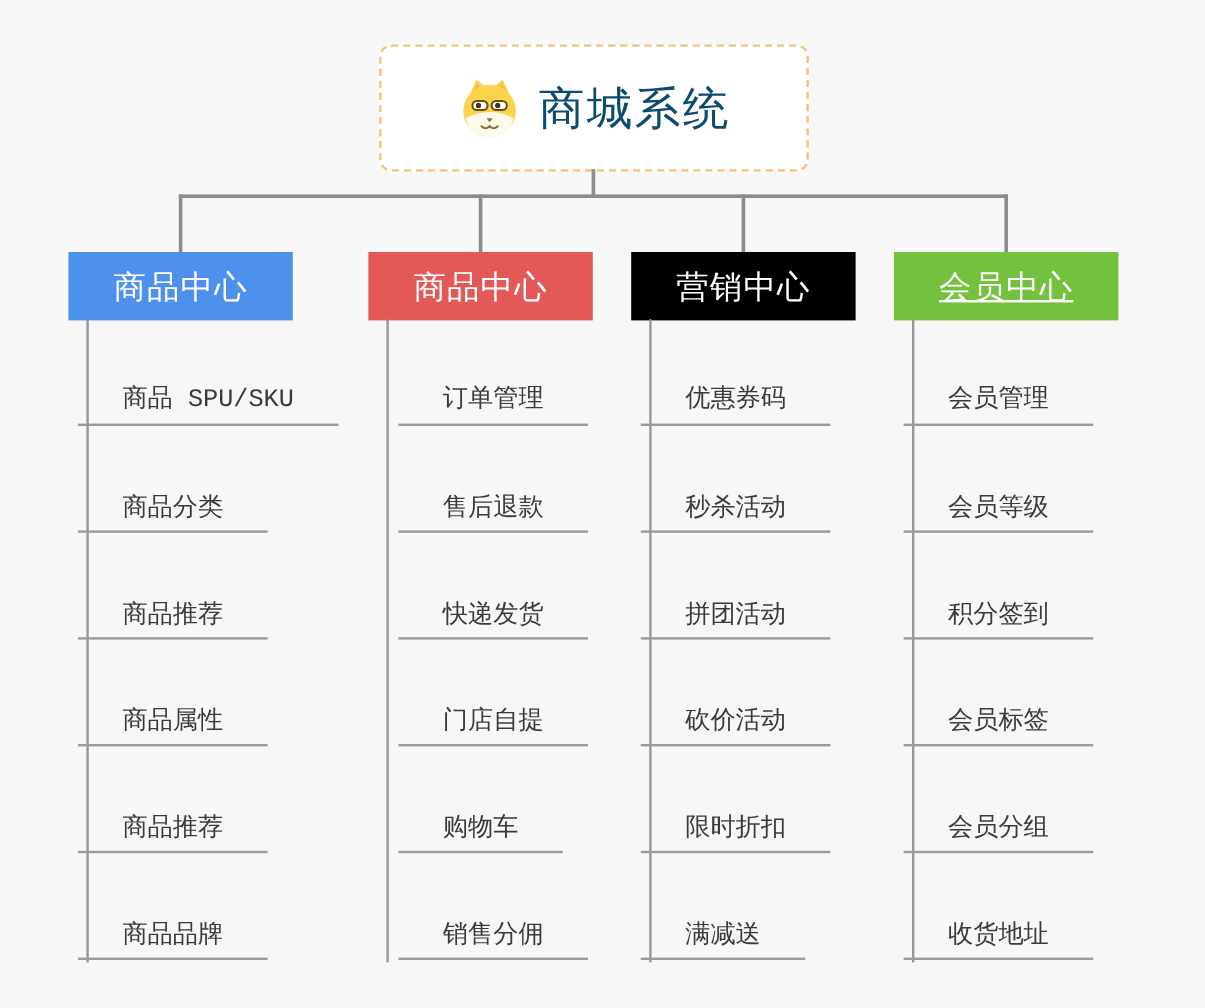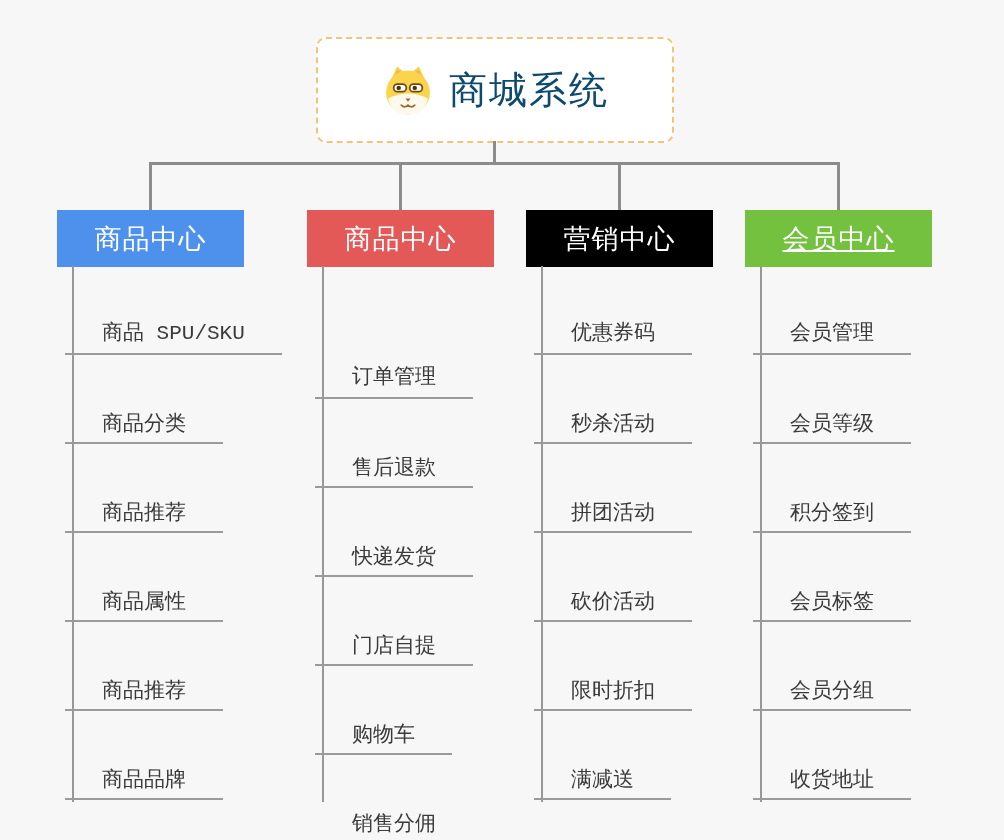--- a/index.html
+++ b/index.html
@@ -25,21 +25,21 @@
     white-space:nowrap;letter-spacing:1px;}
   .branch.b1{left:57px;} .branch.b2{left:307px;} .branch.b3{left:526px;} .branch.b4{left:745px;}
 
   
   .trunk{position:absolute;top:266px;width:2px;height:536px;background:#979797;}
   .trunk.t1{left:72px;} .trunk.t2{left:322px;} .trunk.t3{left:541px;} .trunk.t4{left:760px;}
 
   
   .leaf{position:absolute;padding:6px 37px 8px 37px;border-bottom:2px solid #9a9a9a;
     font-size:21px;color:#3a3a3a;white-space:nowrap;text-align:center;line-height:23px;}
-  .leaf.c1{left:65px;} .leaf.c2{left:315px;margin-top:44px;} .leaf.c3{left:534px;} .leaf.c4{left:753px;}
+  .leaf.c1{left:65px;} .leaf.c2{left:332px;} .leaf.c3{left:534px;} .leaf.c4{left:753px;}
   .leaf.r1{top:316px;font-family:Liberation Mono, monospace;} .leaf.r2{top:405px;} .leaf.r3{top:494px;}
   .leaf.r4{top:583px;} .leaf.r5{top:672px;} .leaf.r6{top:761px;}
 </style>
 </head>
 <body>
 
 <div class="canvas">
 
   <div class="root-node">
     <span class="root-icon">

